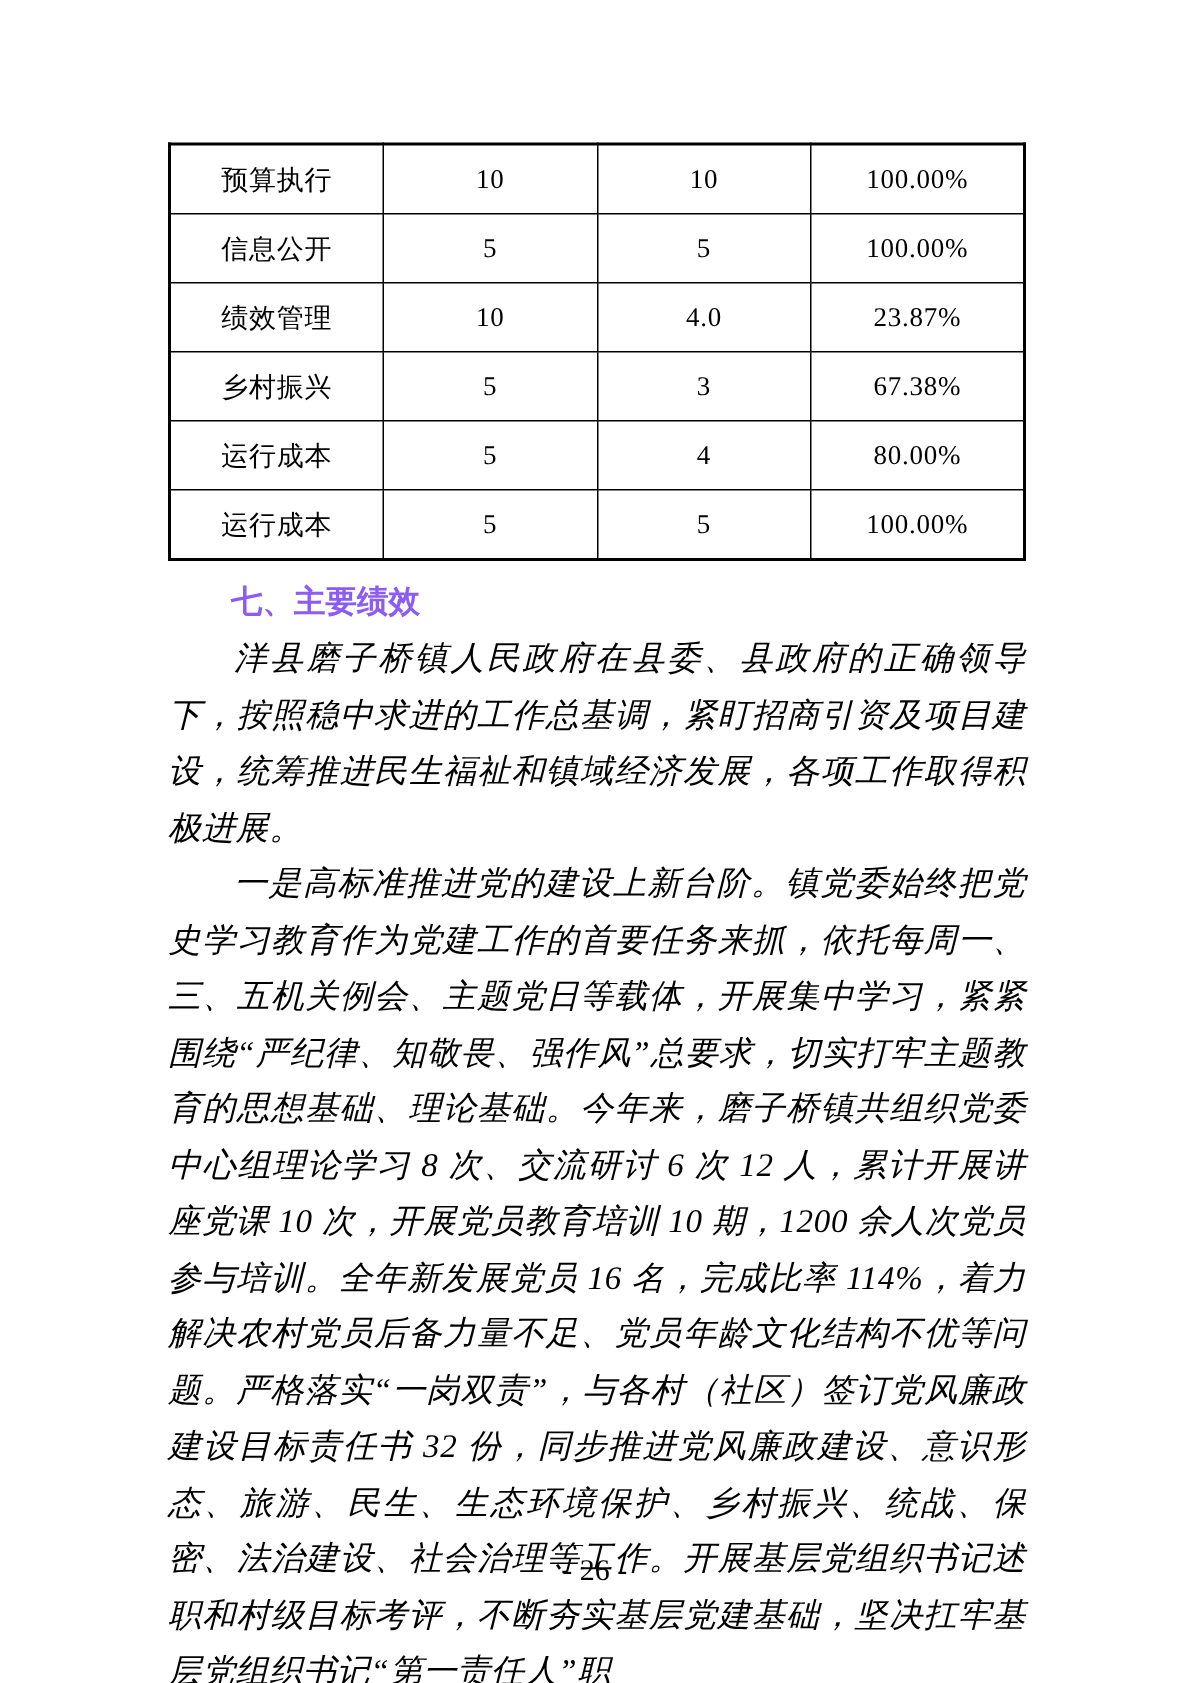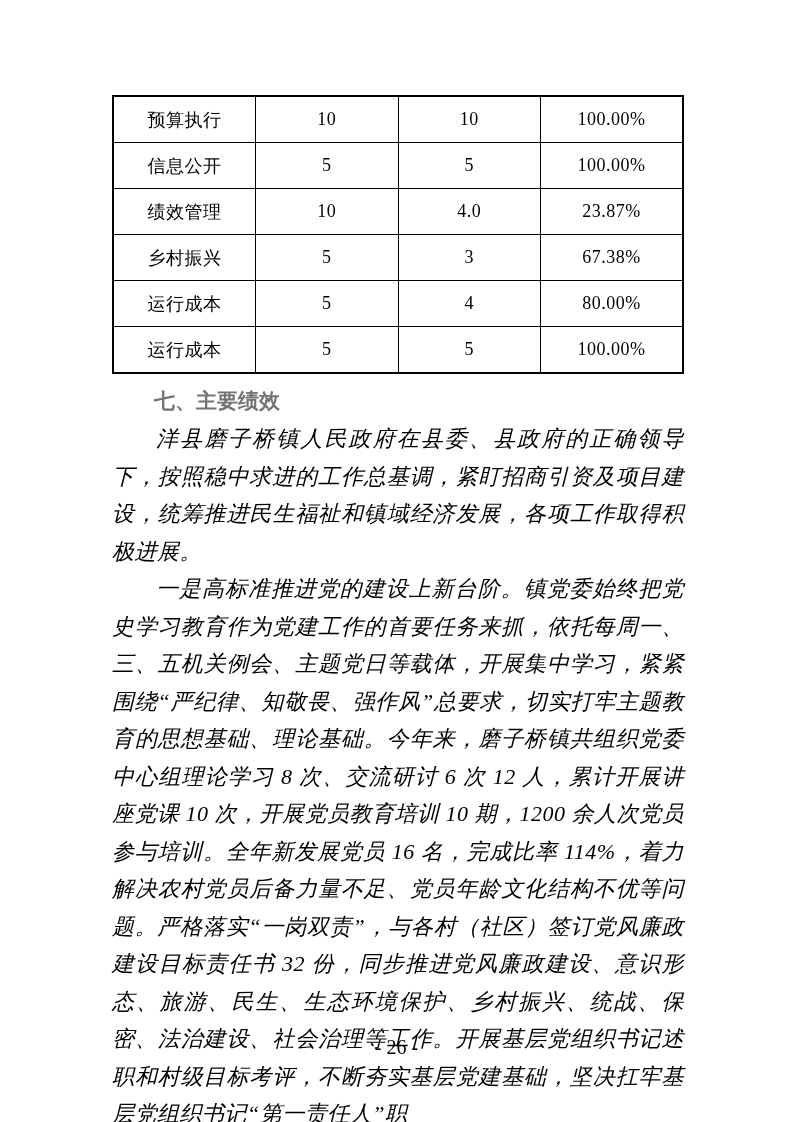--- a/index.html
+++ b/index.html
@@ -38,21 +38,21 @@
     padding: 4px;
   }
   .section-heading {
     margin: 0;
     margin-top: 12px;
     text-indent: 42px;
     font-family: Liberation Serif, serif;
     font-weight: bold;
     font-size: 21px;
     line-height: 30px;
-    color: #737373;
+    color: #8b5cf6;
   }
   .body-paragraph {
     margin: 0;
     font-size: 22px;
     line-height: 37.5px;
     text-indent: 2em;
     text-align: justify;
     text-justify: inter-ideograph;
     letter-spacing: 0.5px;
   }

